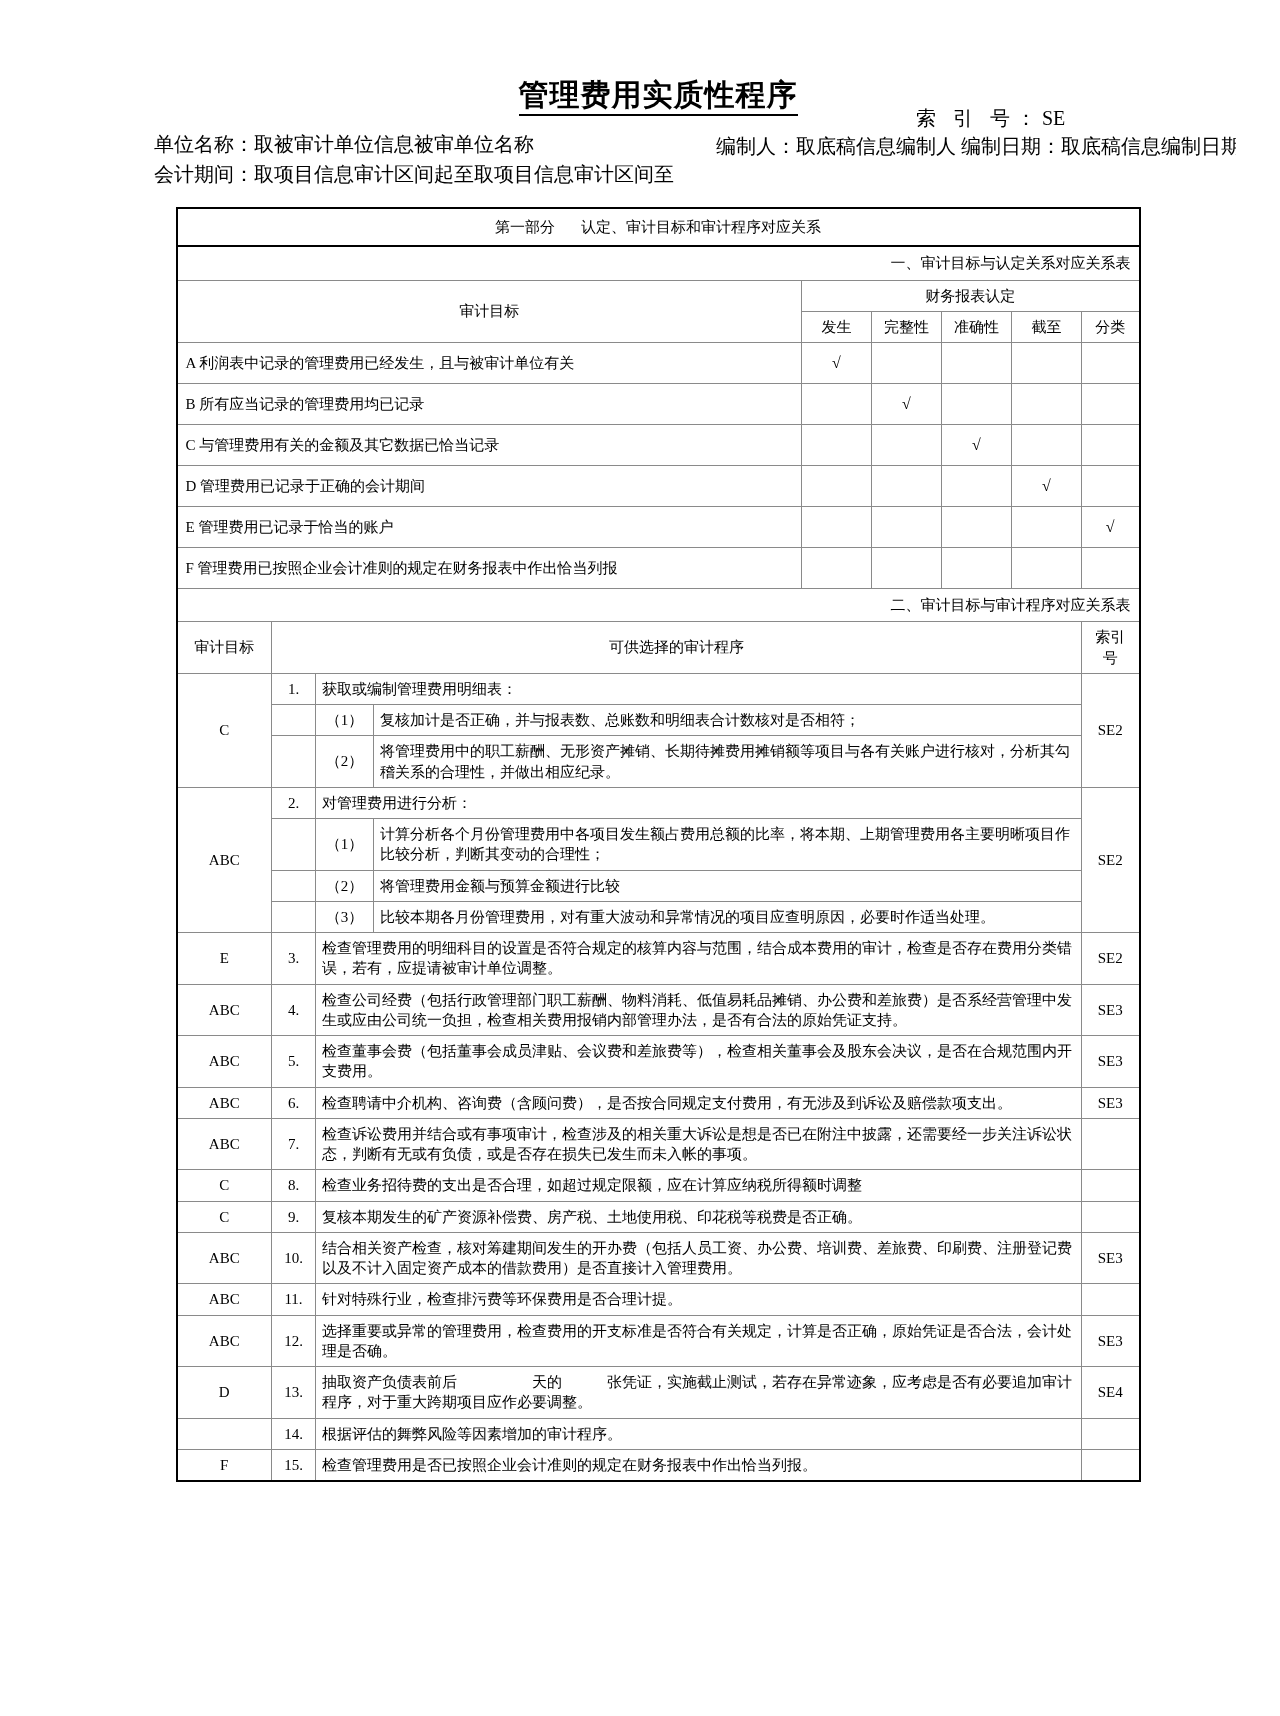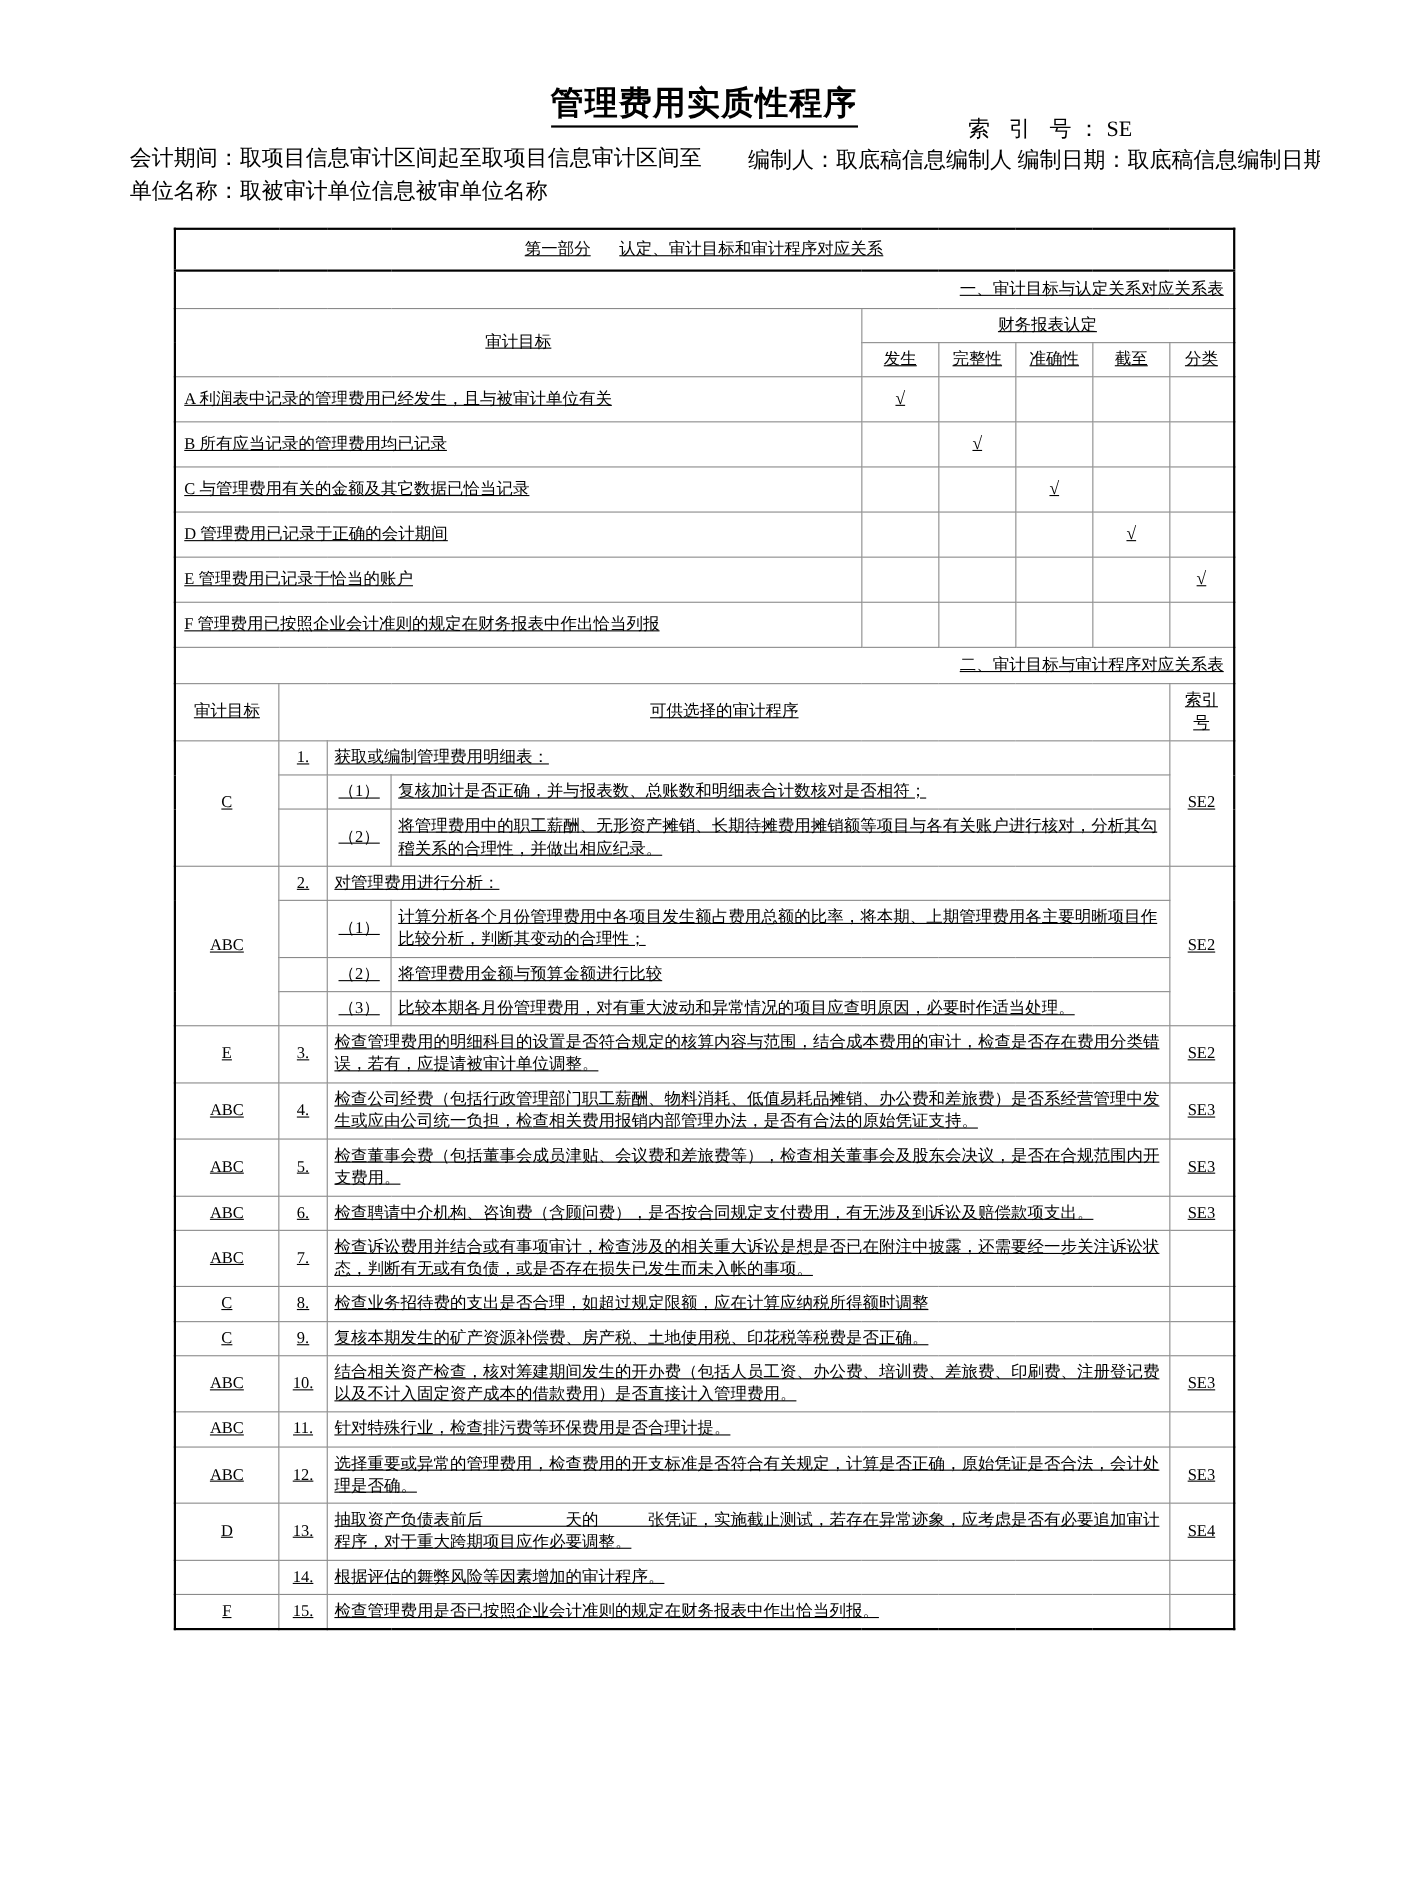--- a/index.html
+++ b/index.html
@@ -3,21 +3,21 @@
 <meta charset="utf-8">
 <style>
   html,body{margin:0;padding:0;}
   body{
     width:1280px;height:1716px;
     background:#ffffff;
     font-family:"Liberation Serif","DejaVu Serif",serif;
     color:#000;
     -webkit-font-smoothing:antialiased;
   }
-  .page{position:relative;width:1280px;height:1544px;box-sizing:border-box;}
+  .page{position:relative;width:1280px;height:1544px;box-sizing:border-box;padding-left:36px;}
 
   
   .doc-title{
     text-align:center;
     font-size:30px;
     font-weight:bold;
     letter-spacing:1px;
     padding-top:78px;
     line-height:1.1;
   }
@@ -42,21 +42,20 @@
   .hdr .idx{text-align:left;padding-left:200px;line-height:26px;}
   .sp{letter-spacing:6px;}
 
   
   table.main{
     border-collapse:collapse;
     width:965px;
     margin:0 auto;
     table-layout:fixed;
     border:2px solid #000;
-    text-decoration:underline;
   }
   table.main td,table.main th{
     border:1px solid #8a8a8a;
     padding:5px 6px;
     font-size:15px;
     vertical-align:middle;
     line-height:1.35;
     font-weight:normal;
   }
   .part-title{
@@ -90,22 +89,22 @@
 <div class="page">
 
   <div class="doc-title"><span>管理费用实质性程序</span></div>
 
   <div class="hdr">
     <div class="right">
       <div class="idx"><span class="sp">索 引 号：</span><span>SE</span></div>
       <div class="row"><span>编制人：</span><span>取底稿信息编制人</span>&nbsp;<span>编制日期：</span><span>取底稿信息编制日期</span></div>
     </div>
     <div class="left">
+      <div class="row"><span>单位名称：</span><span>取被审计单位信息被审单位名称</span></div>
       <div class="row"><span>会计期间：</span><span>取项目信息审计区间起至取项目信息审计区间至</span></div>
-      <div class="row"><span>单位名称：</span><span>取被审计单位信息被审单位名称</span></div>
     </div>
   </div>
 
   <table class="main">
     <colgroup>
       <col style="width:95px">
       <col style="width:44px">
       <col style="width:58px">
       <col>
       <col style="width:70px">

